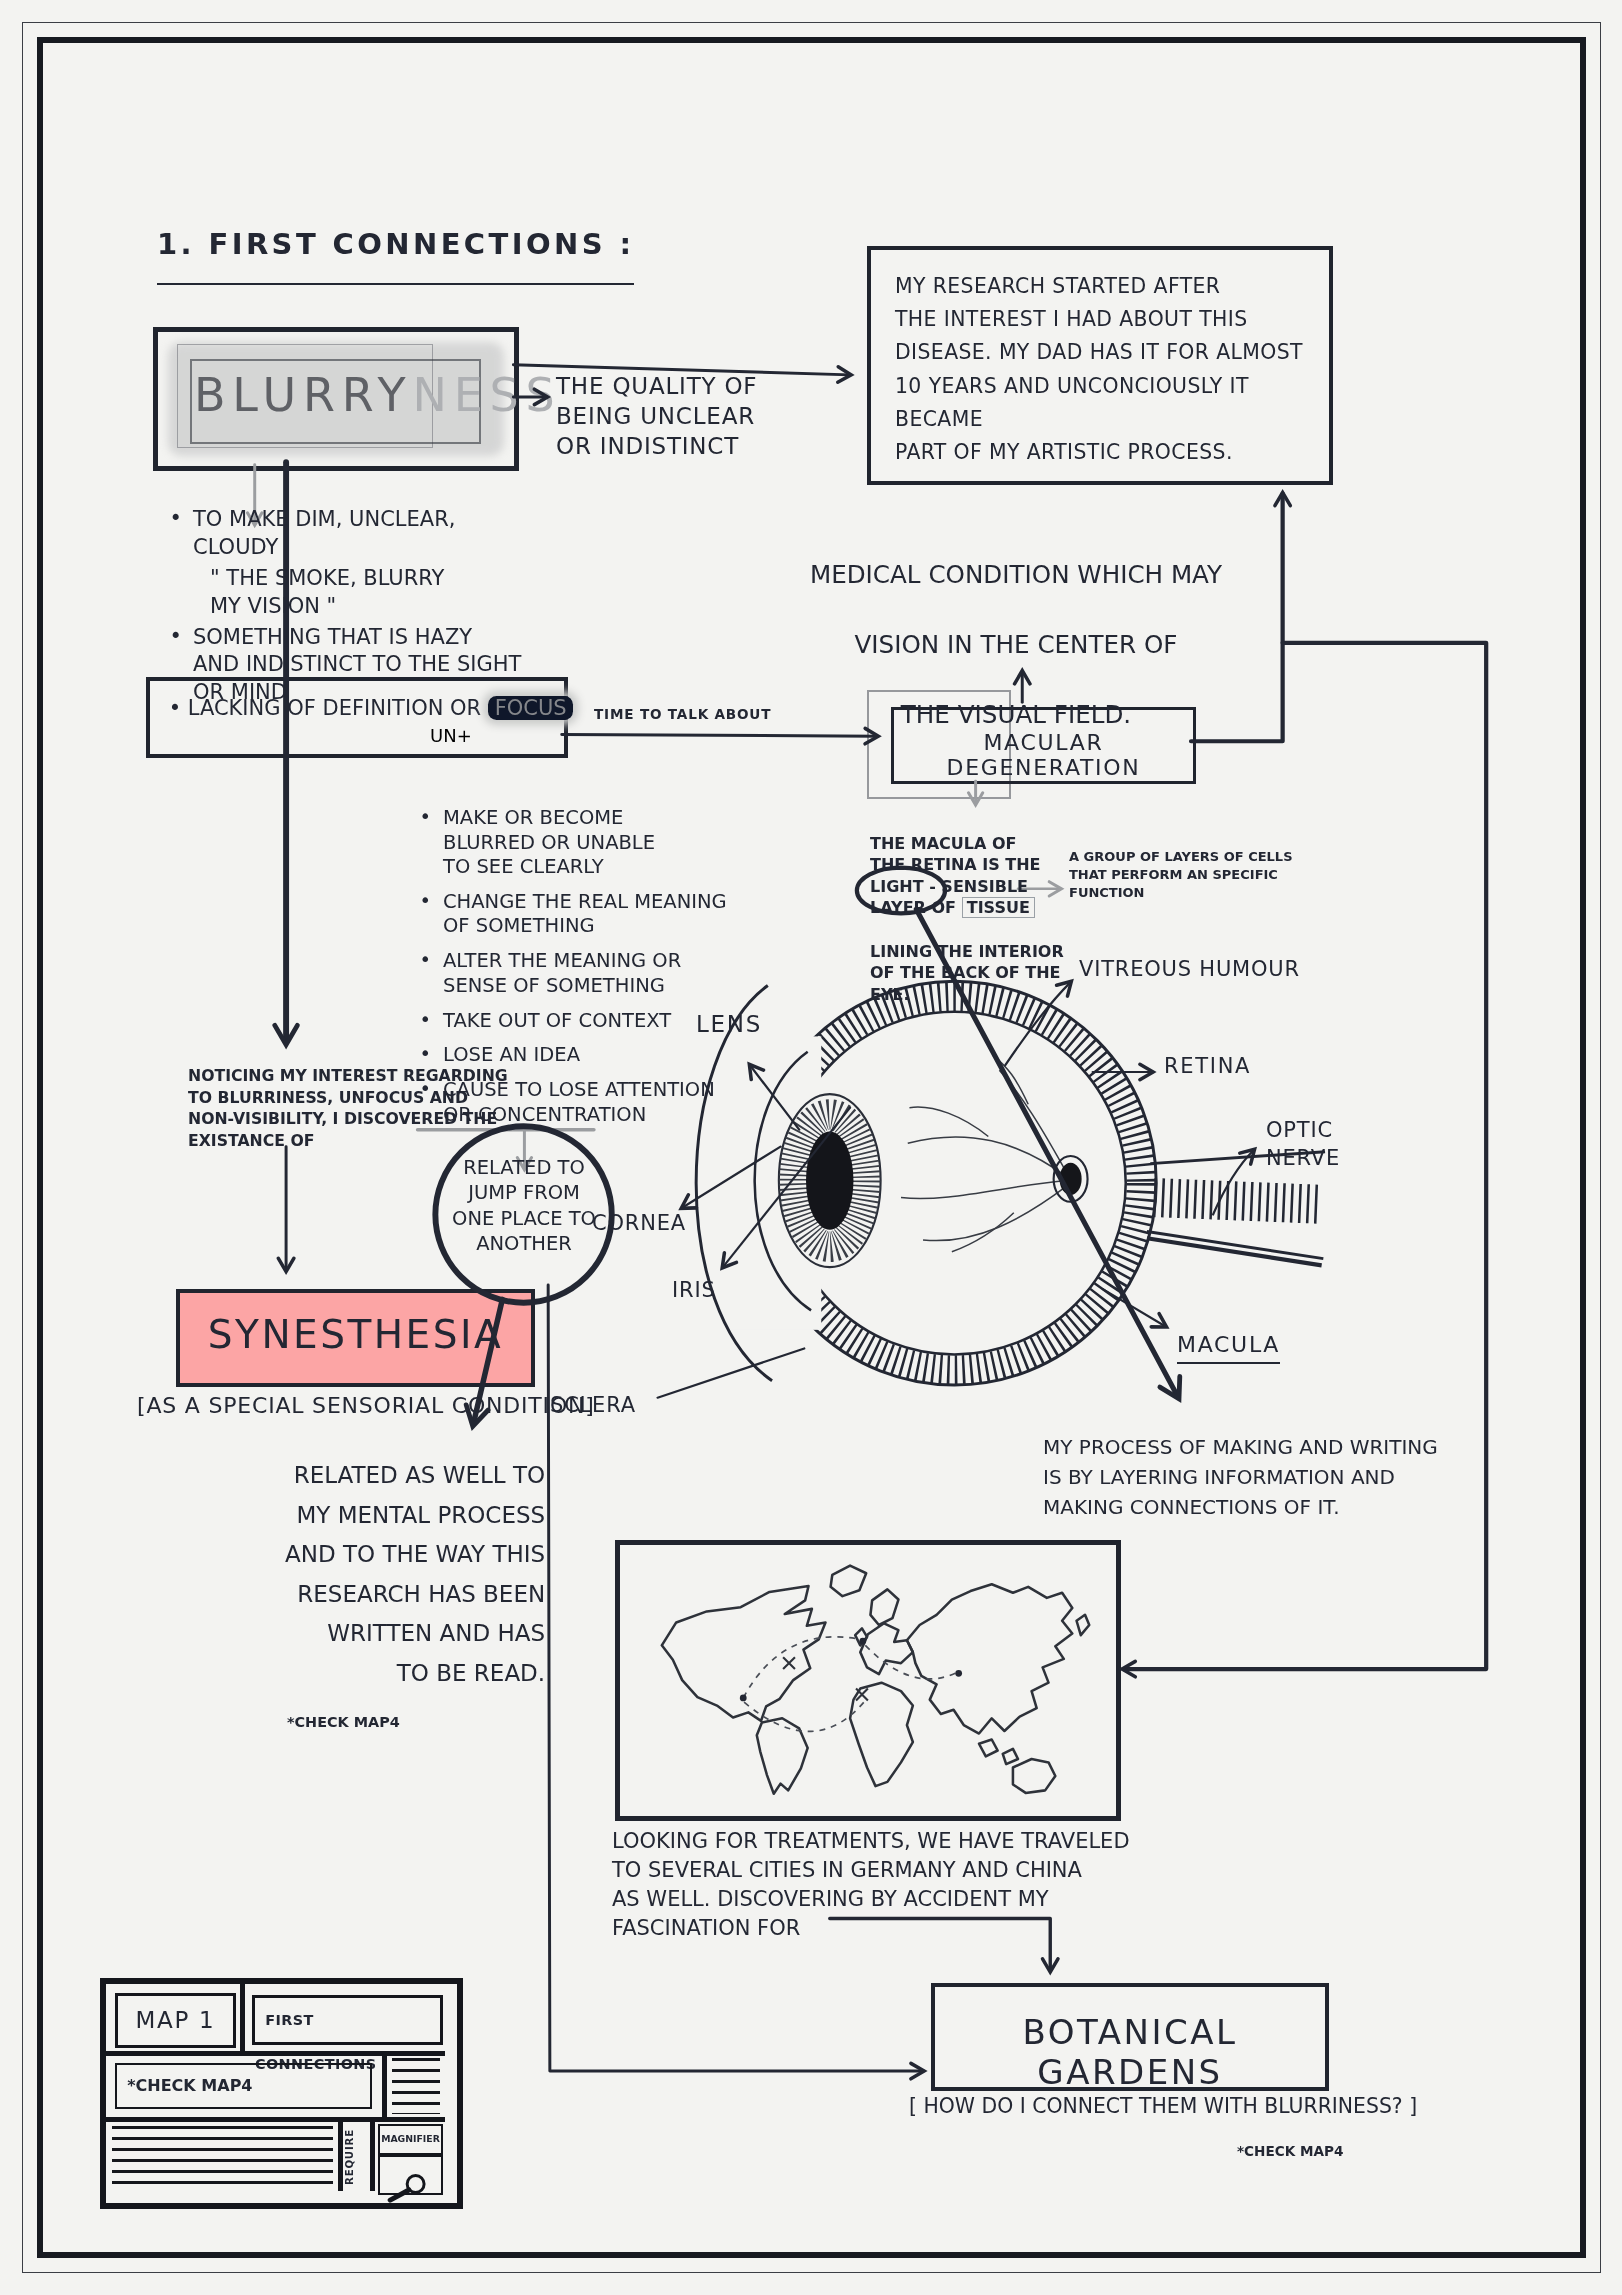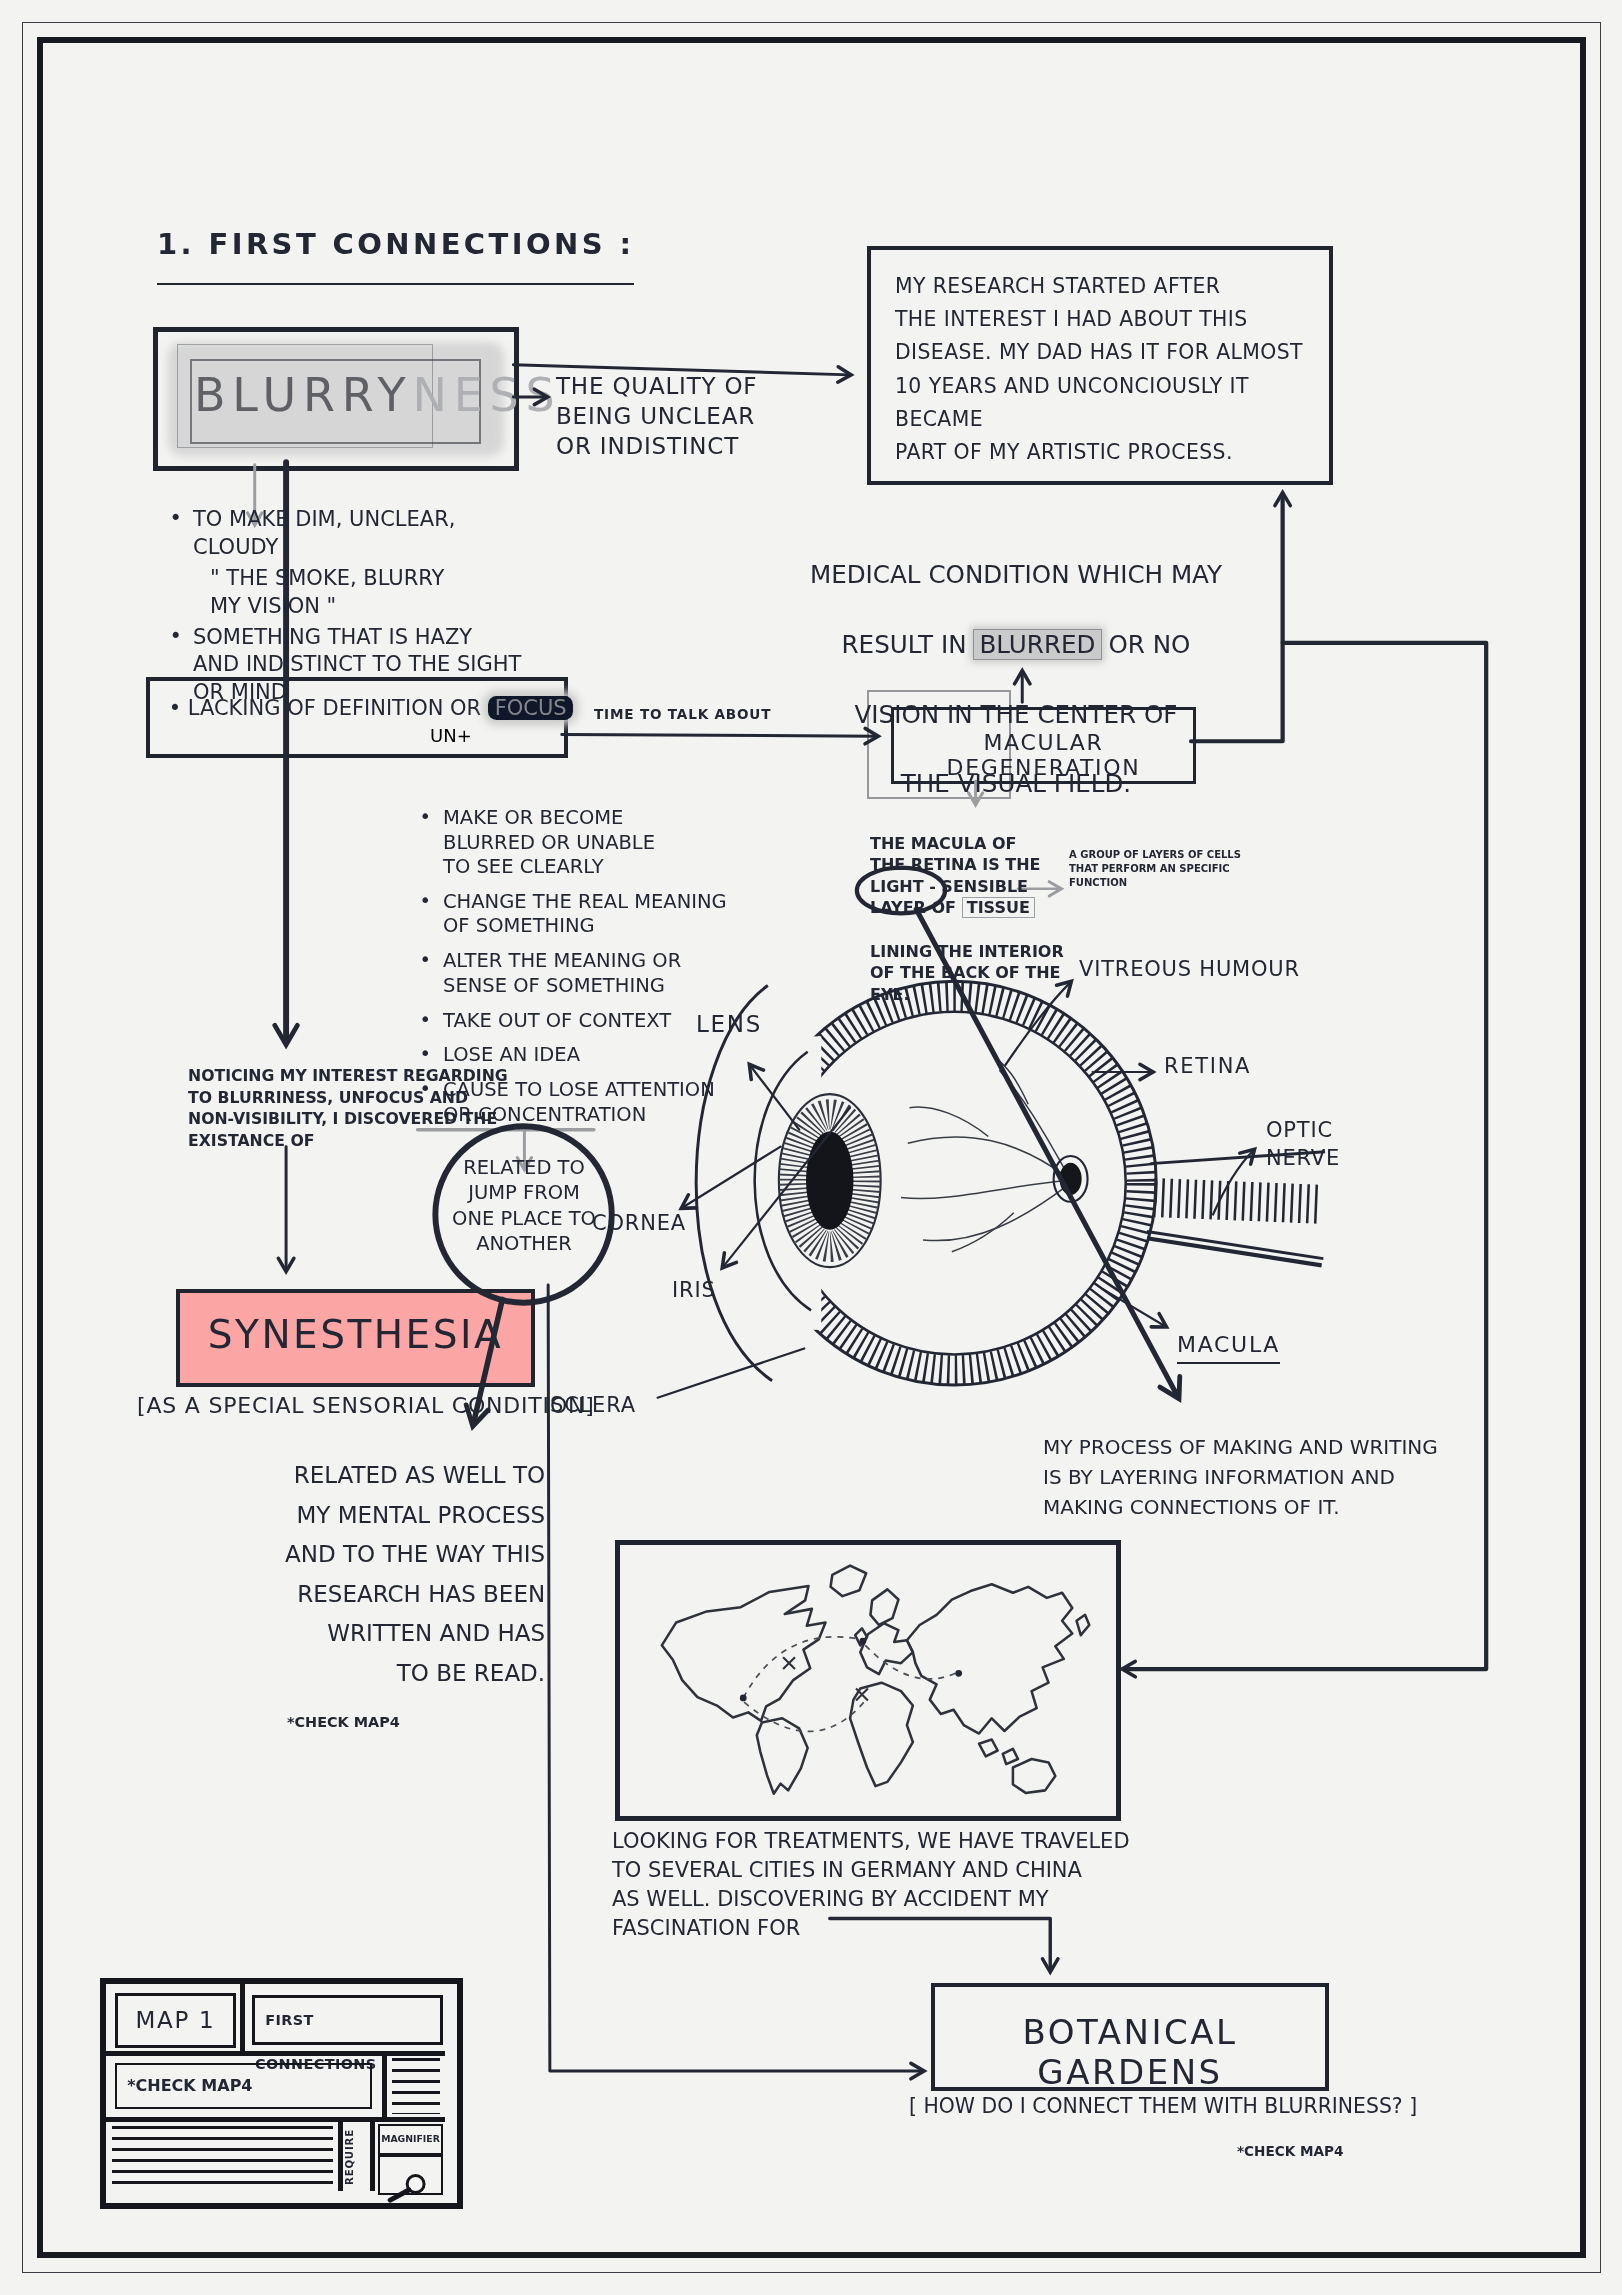--- a/index.html
+++ b/index.html
@@ -172,41 +172,40 @@
 
   <div class="box" style="left:146px; top:677px; width:414px; height:73px;">
     <div class="t" style="left:18.7px; top:15.3px; font-size:21px; white-space:nowrap; position:absolute;">•&nbsp;<span>LACKING OF DEFINITION OR </span><span class="hl">FOCUS</span></div>
     <div class="t" style="left:280px; top:44px; font-size:18px; color:#000000; position:absolute;">UN+</div>
   </div>
 
   <div class="t" style="left:594px; top:706px; font-size:13.6px; font-weight:600; letter-spacing:0.8px;">TIME TO TALK ABOUT</div>
 
   <div class="t center" style="left:802px; top:523px; width:428px; font-size:24.6px; line-height:1.42;">
     <div>MEDICAL CONDITION WHICH MAY</div>
-    <div><span>RESULT IN </span><span class="hlb">BLURRED</span><span> OR NO</span></div>
     <div>VISION IN THE CENTER OF</div>
     <div>THE VISUAL FIELD.</div>
   </div>
 
   <div class="pencil-rect" style="left:867px; top:690px; width:140px; height:105px; border:2.1px solid #96989c;"></div>
   <div class="box" style="left:891px; top:707px; width:299px; height:71px; border-width:3.4px;">
     <div class="t center" style="left:0; right:0; top:20.4px; font-size:22px; letter-spacing:1.7px; position:absolute;">MACULAR DEGENERATION</div>
   </div>
 
   <div class="t" style="left:870px; top:811px; font-size:16px; line-height:1.35; font-weight:600;">
     <span>THE MACULA OF
 THE RETINA IS THE
 LIGHT - SENSIBLE</span>
     <div style="white-space:nowrap;"><span>LAYER</span><span> OF </span><span class="tbox">TISSUE</span></div>
     <span>LINING THE INTERIOR
 OF THE BACK OF THE
 EYE.</span>
   </div>
 
-  <div class="t" style="left:1069px; top:848px; font-size:10px; line-height:1.4; font-weight:600;">A GROUP OF LAYERS OF CELLS
+  <div class="t" style="left:1069px; top:848px; font-size:13px; line-height:1.4; font-weight:600;">A GROUP OF LAYERS OF CELLS
 THAT PERFORM AN SPECIFIC
 FUNCTION</div>
 
   <ul class="blist" style="left:416px; top:806px; font-size:19.5px; line-height:1.26;">
     <li style="margin-bottom:10.2px;">MAKE OR BECOME
 BLURRED OR UNABLE
 TO SEE CLEARLY</li>
     <li style="margin-bottom:10.2px;">CHANGE THE REAL MEANING
 OF SOMETHING</li>
     <li style="margin-bottom:10.2px;">ALTER THE MEANING OR

